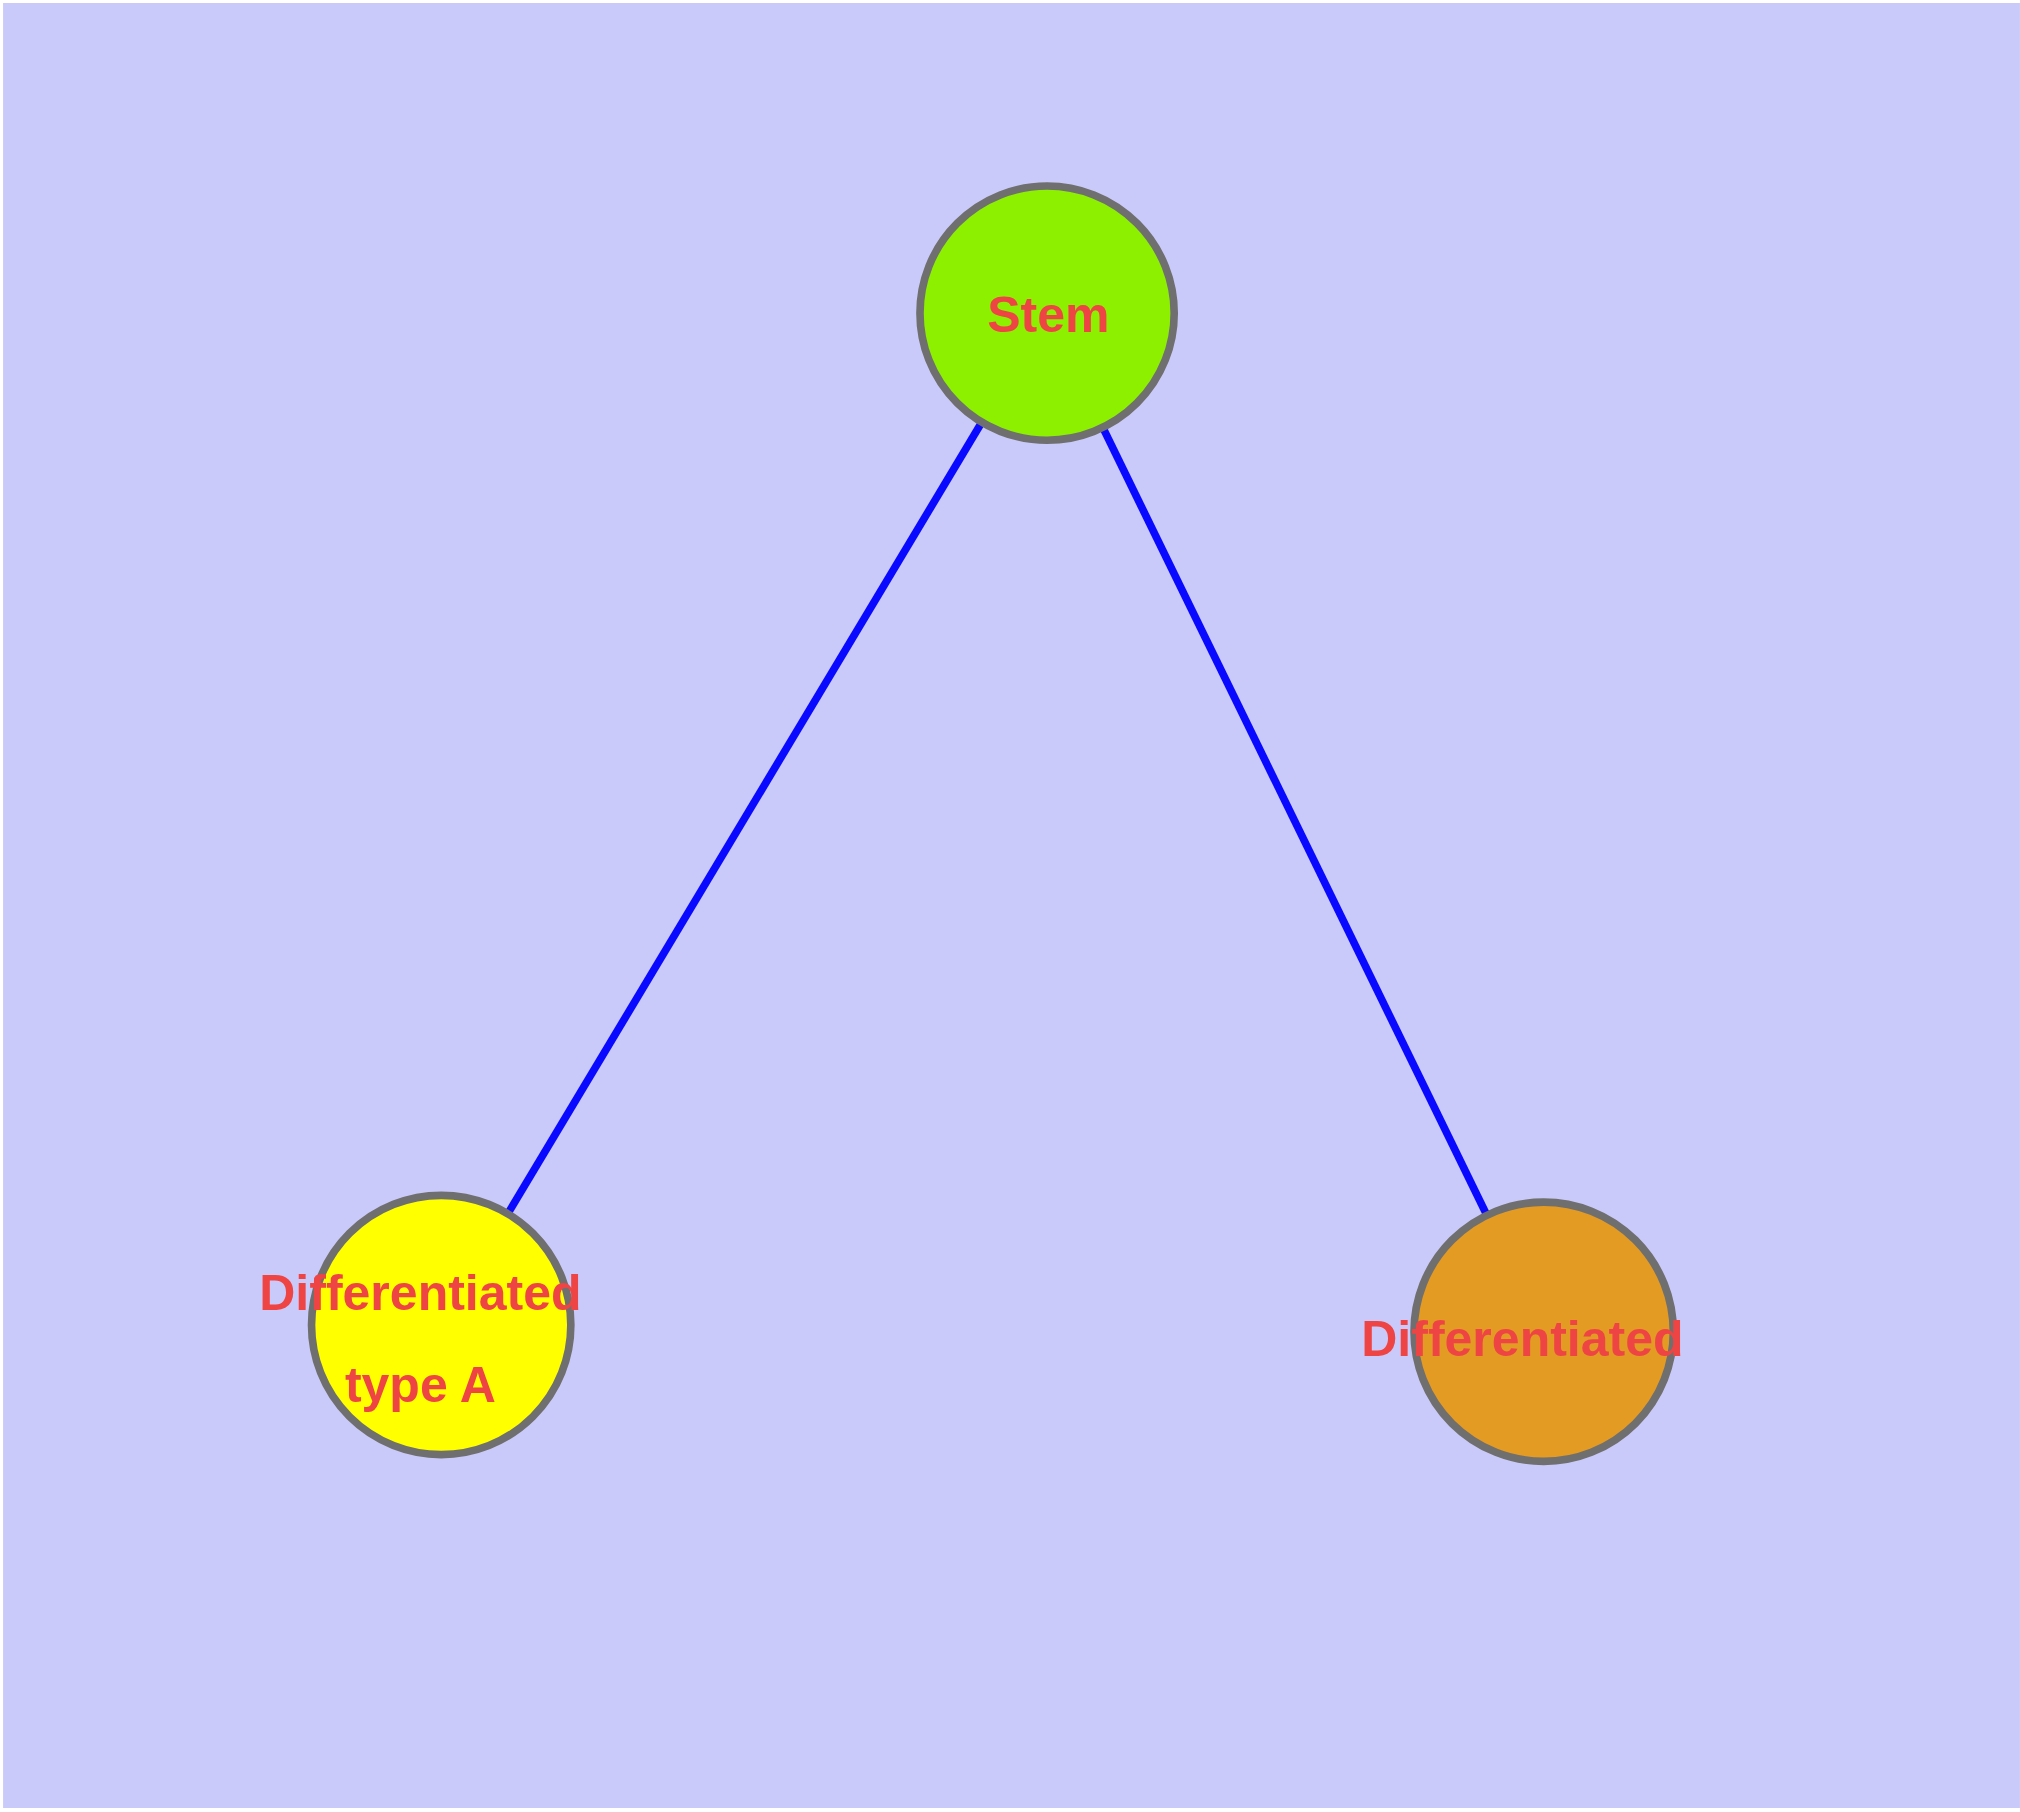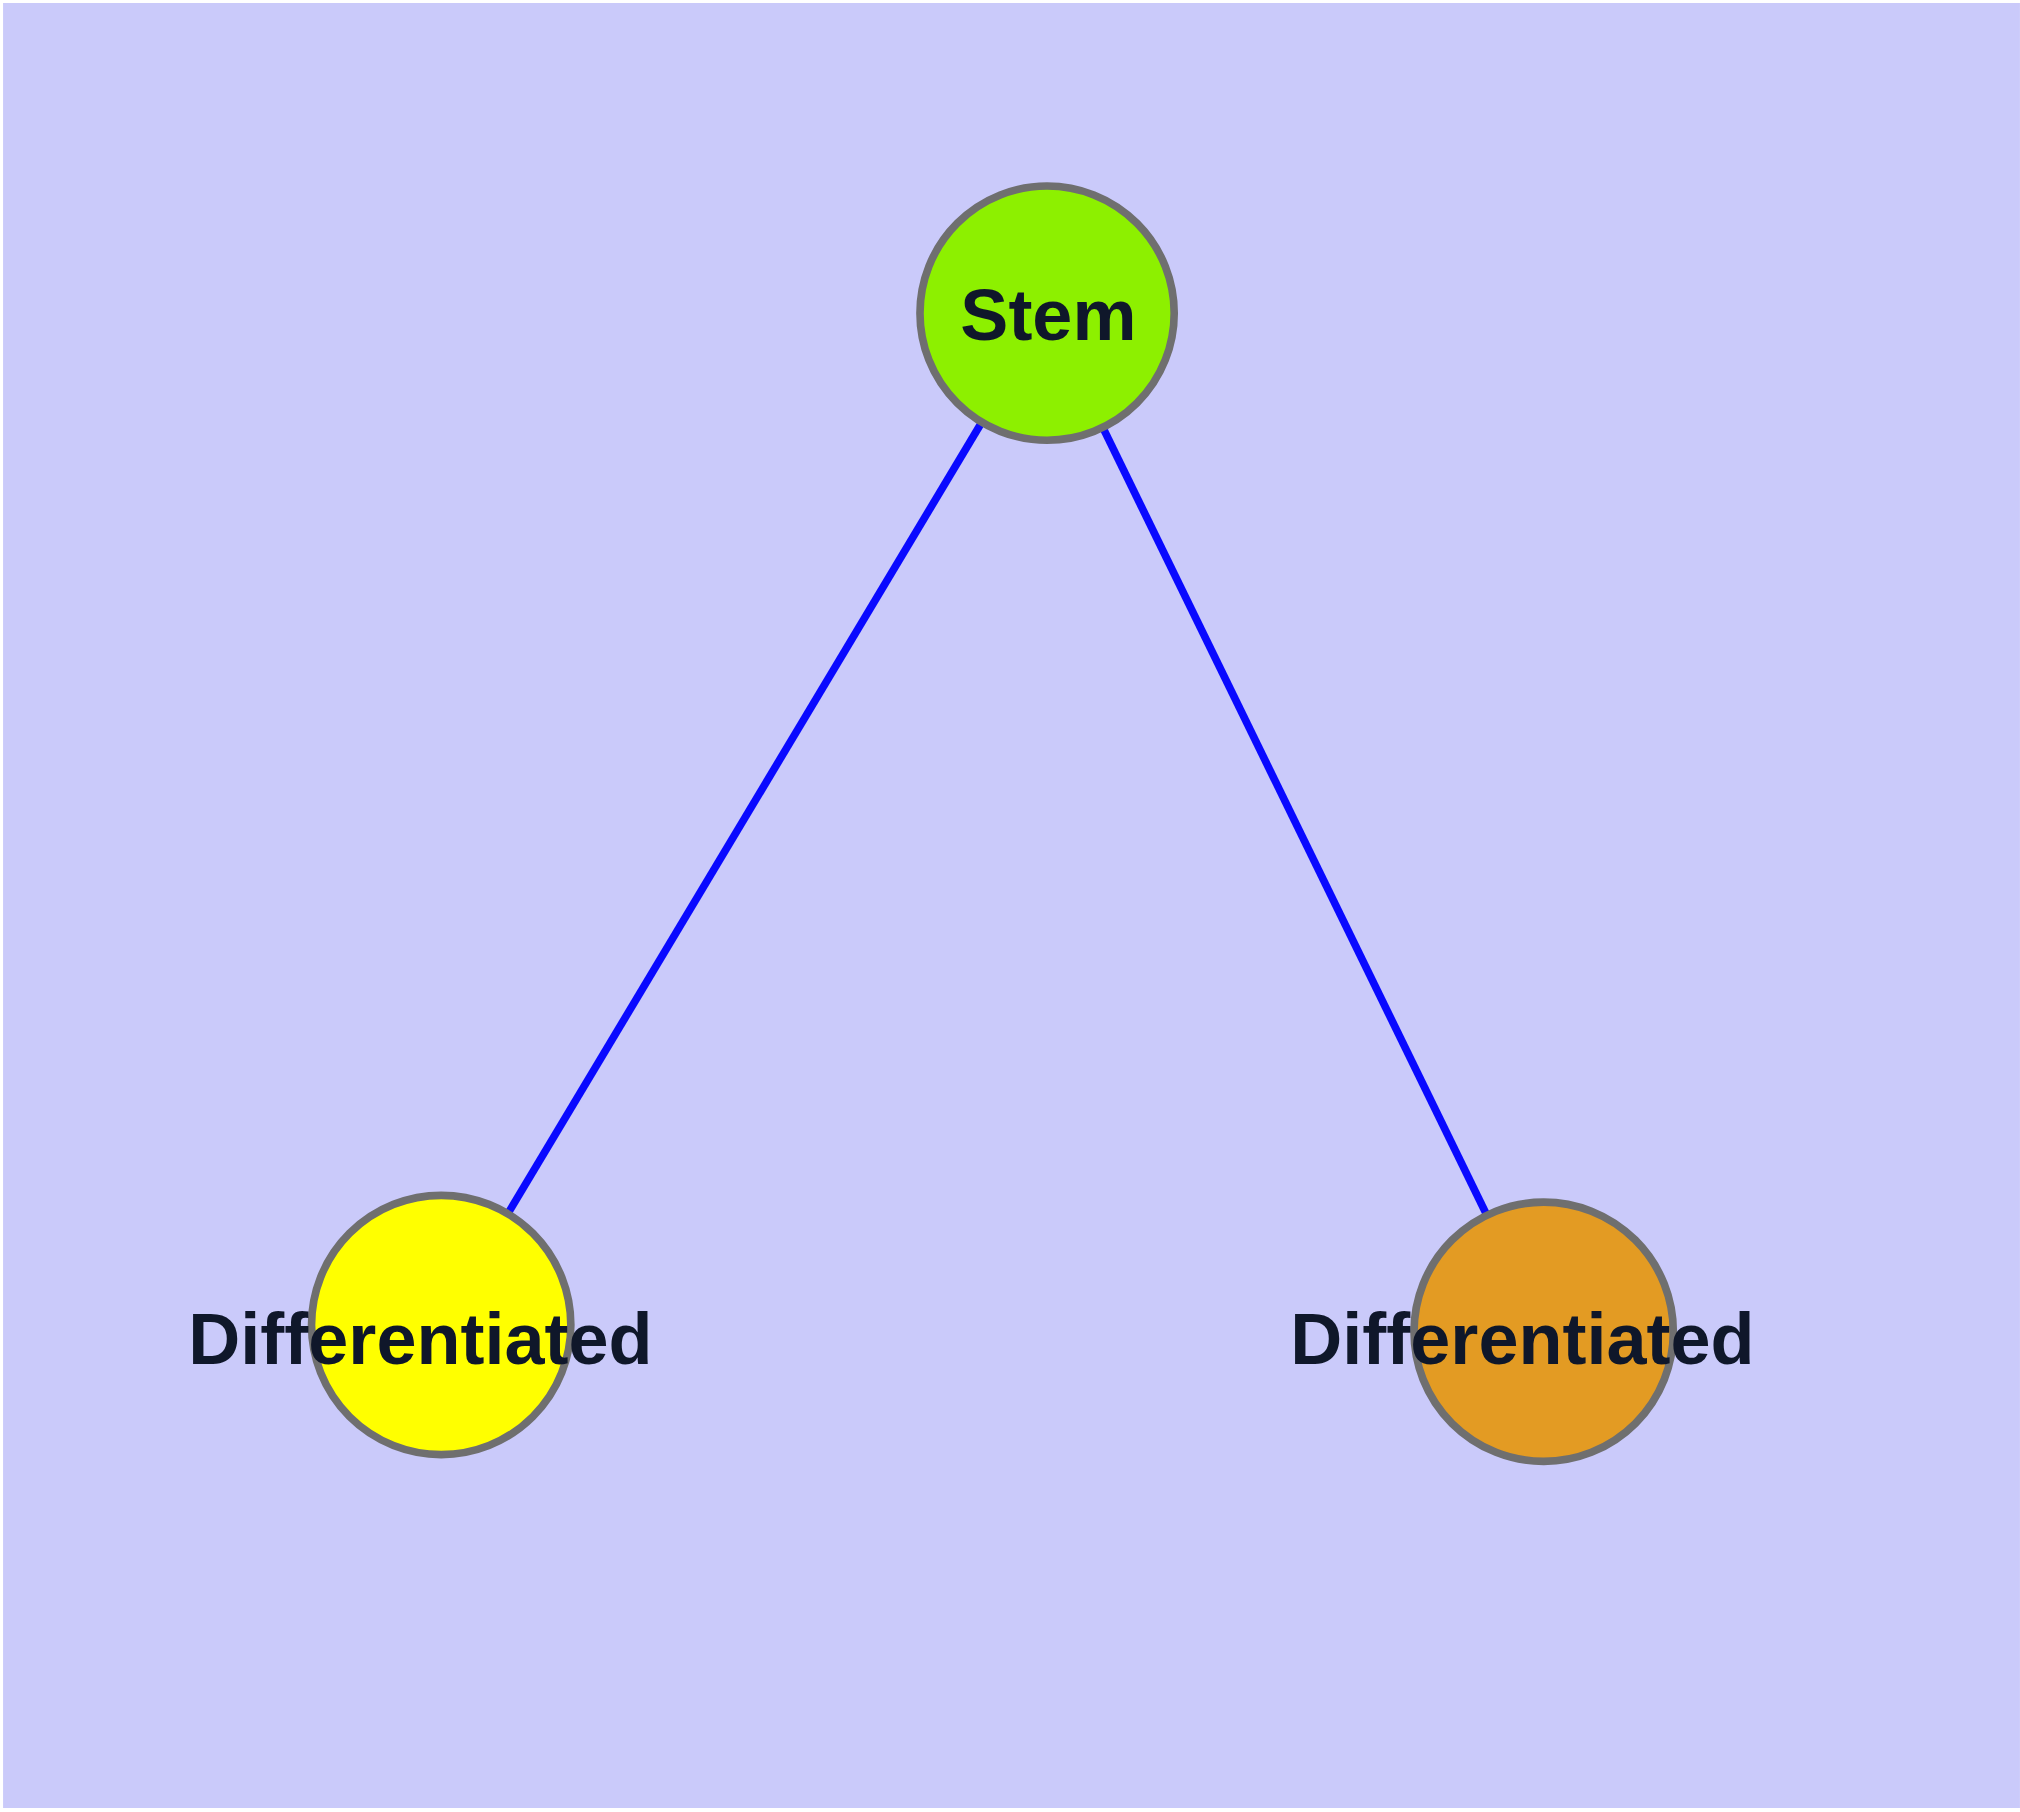--- a/index.html
+++ b/index.html
@@ -21,23 +21,23 @@
   .graph-svg {
     position: absolute;
     left: 0;
     top: 0;
   }
   .node-label {
     position: absolute;
     transform: translate(-50%, -50%);
     text-align: center;
     font-weight: 700;
-    font-size: 72px;
+    font-size: 50px;
     line-height: 92px;
-    color: #0f172a;
+    color: #ef4444;
     white-space: nowrap;
     letter-spacing: 0;
   }
   .node-label .label-line {
     display: block;
   }
   
   .label-stem   { left: 1045px; top: 312px;  }
   .label-type-a { left: 417px;  top: 1336px; }
   .label-type-b { left: 1519px; top: 1336px; }
@@ -57,19 +57,20 @@
     <circle cx="517" cy="1560" r="153" stroke-width="9" fill="#FFFF00" stroke="#6F6F6F"></circle>
     <circle cx="1818" cy="1568" r="153" stroke-width="9" fill="#E39B23" stroke="#6F6F6F"></circle>
   </svg>
 
   <div class="node-label label-stem">
     <span class="label-line">Stem</span>
   </div>
 
   <div class="node-label label-type-a">
     <span class="label-line">Differentiated</span>
+    <span class="label-line">type A</span>
   </div>
 
   <div class="node-label label-type-b">
     <span class="label-line">Differentiated</span>
   </div>
 </div>
 
 
 </body></html>

